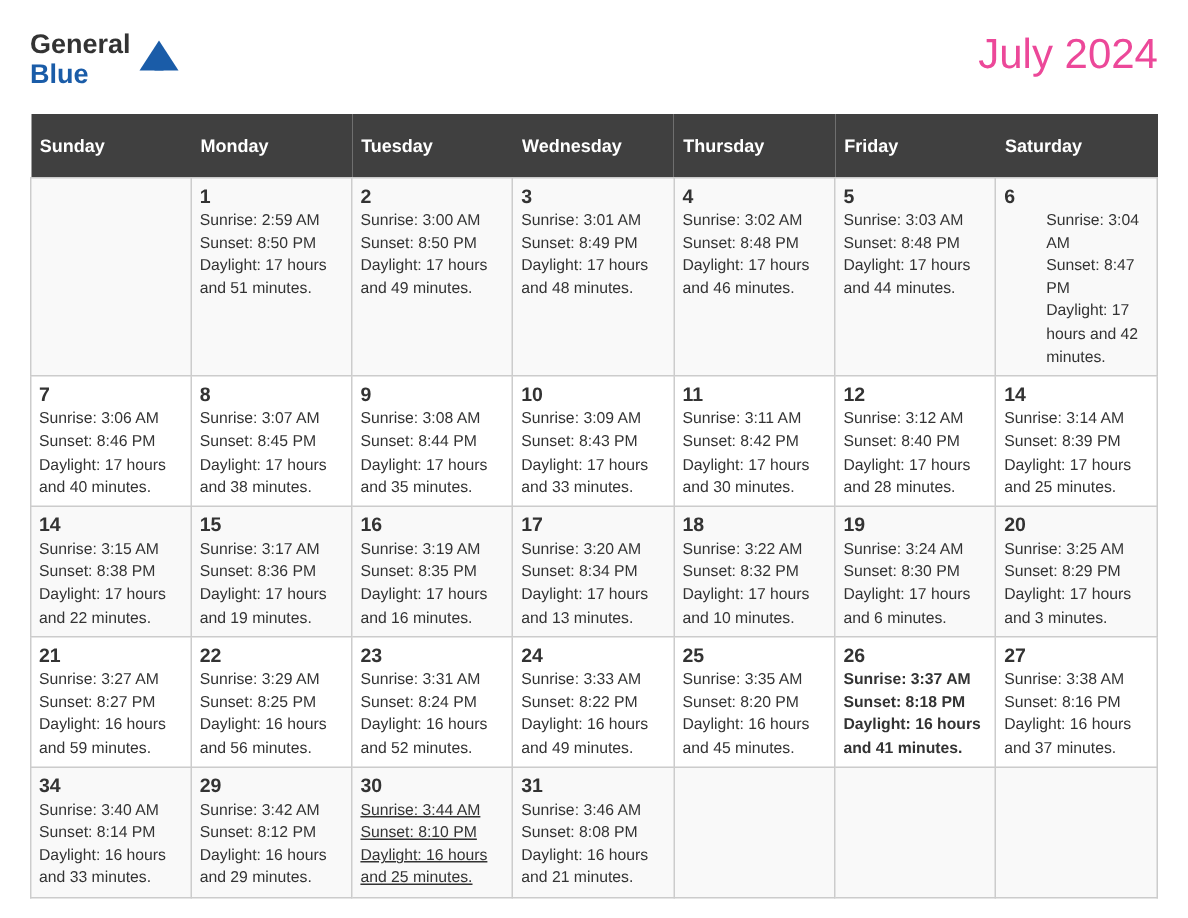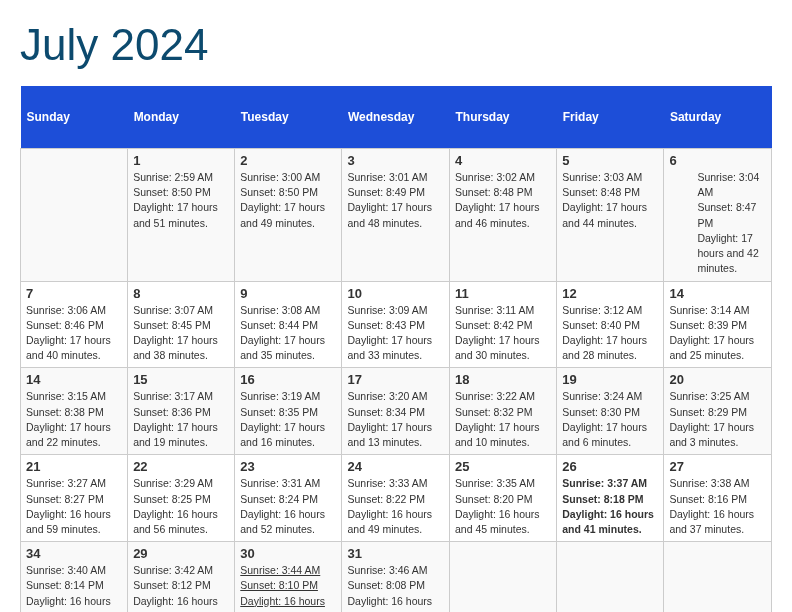--- a/index.html
+++ b/index.html
@@ -37,38 +37,38 @@
     }
     .logo-icon {
       width: 30px;
       height: 30px;
       margin-left: 4px;
     }
     .title-block {
       text-align: right;
     }
     .title-month {
-      font-size: 44px;
-      color: #0c4a6e;
+      font-size: 28px;
+      color: #ec4899;
       font-weight: normal;
     }
     .title-location {
       font-size: 16px;
       color: #555;
     }
     table {
       width: 100%;
       border-collapse: collapse;
       font-size: 11px;
     }
     thead tr th {
-      background-color: #1d4ed8;
+      background-color: #404040;
       color: #fff;
       text-align: left;
-      padding: 24px 6px;
+      padding: 14px 6px;
       font-size: 12px;
       font-weight: bold;
     }
     tbody tr td {
       border: 1px solid #ccc;
       vertical-align: top;
       padding: 4px 5px;
       height: 80px;
       width: 108px;
     }
@@ -91,20 +91,30 @@
       font-size: 10.5px;
     }
     .empty-cell {
       background-color: #f9f9f9;
     }
   </style>
 </head>
 <body>
 
 <div class="header">
+  <div class="logo">
+    <div class="logo-text">
+      <span class="logo-general">General</span>
+      <span class="logo-blue">Blue</span>
+    </div>
+    <svg class="logo-icon" viewBox="0 0 30 30">
+      <polygon points="15,2 28,22 2,22" fill="#1a5ca8"></polygon>
+      <rect x="12" y="14" width="6" height="8" fill="#1a5ca8"></rect>
+    </svg>
+  </div>
   <div class="title-block">
     <div class="title-month">July 2024</div>
   </div>
 </div>
 
 <table>
   <thead>
     <tr id="header-row">
     <th>Sunday</th>
         <th>Monday</th>

